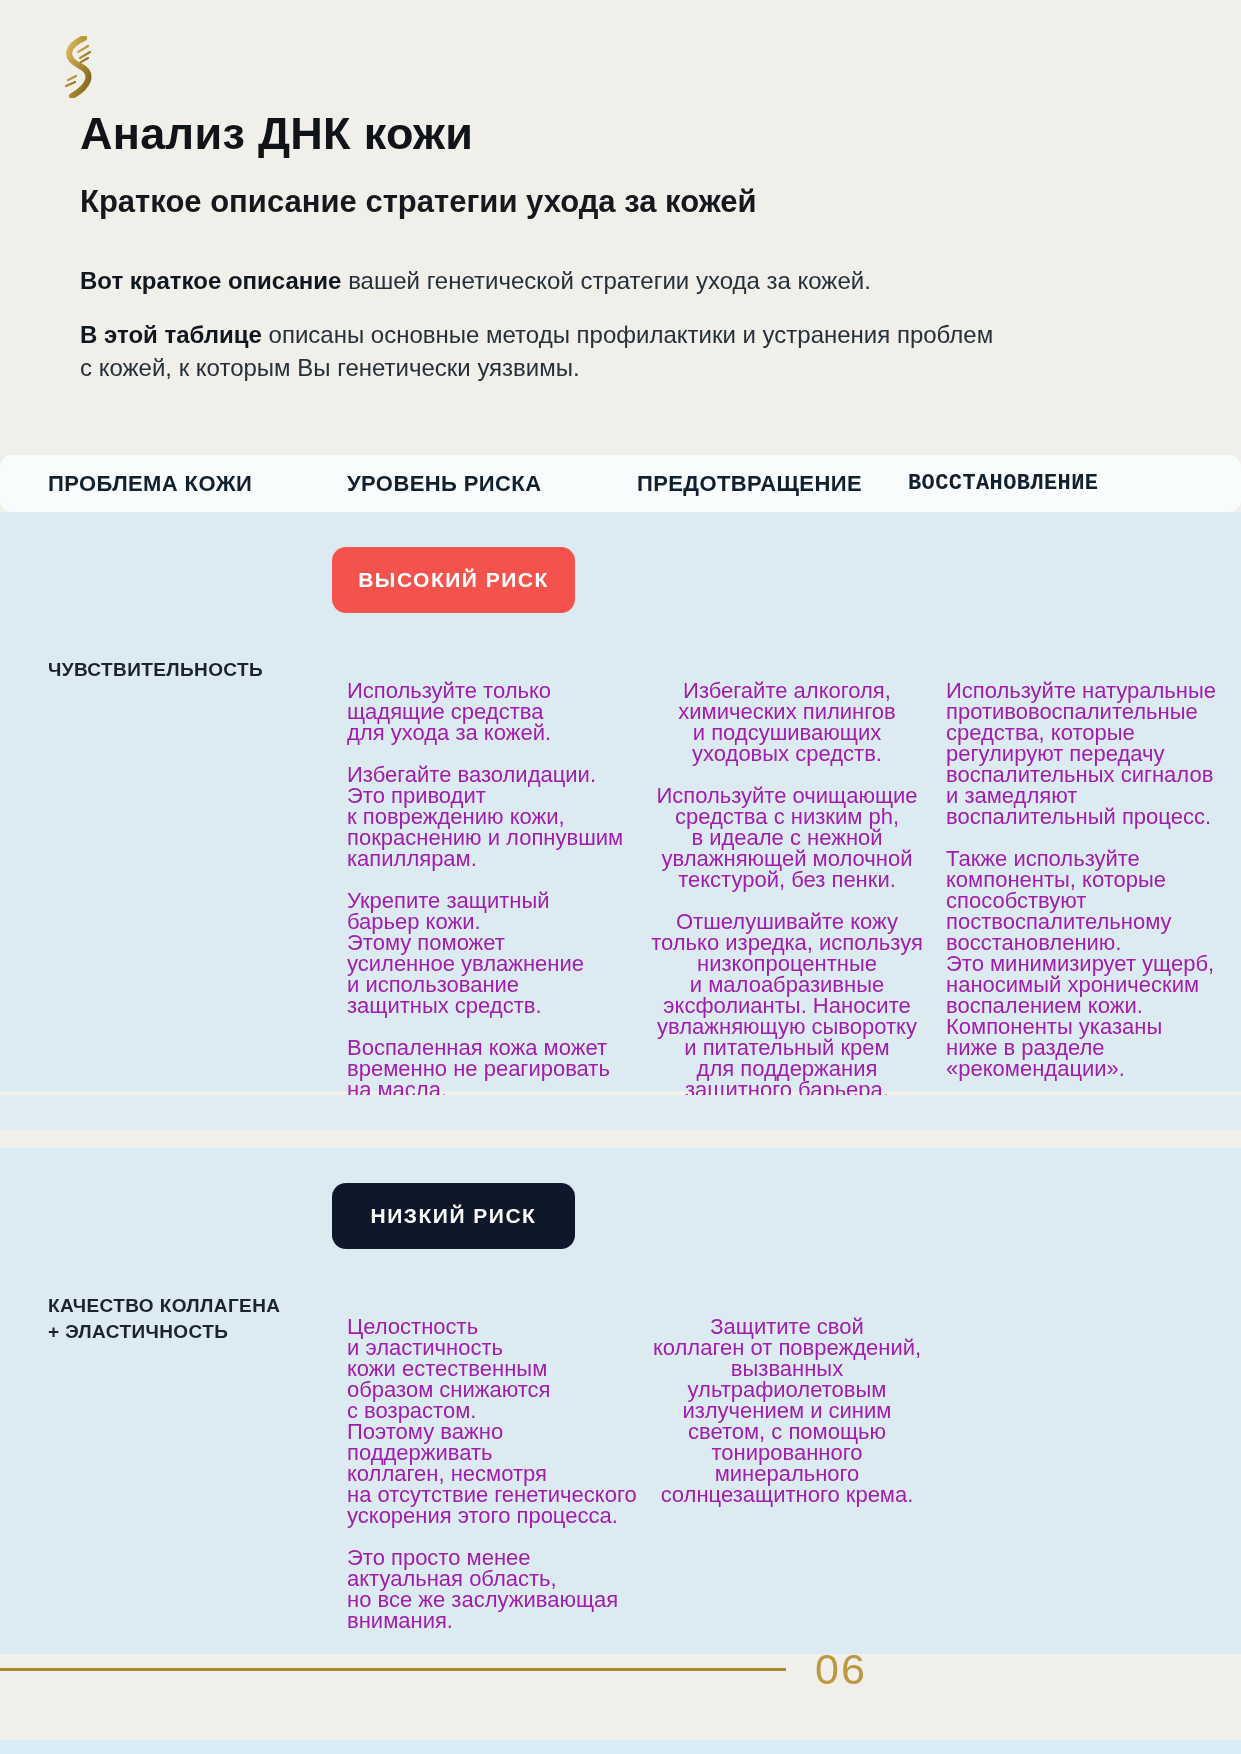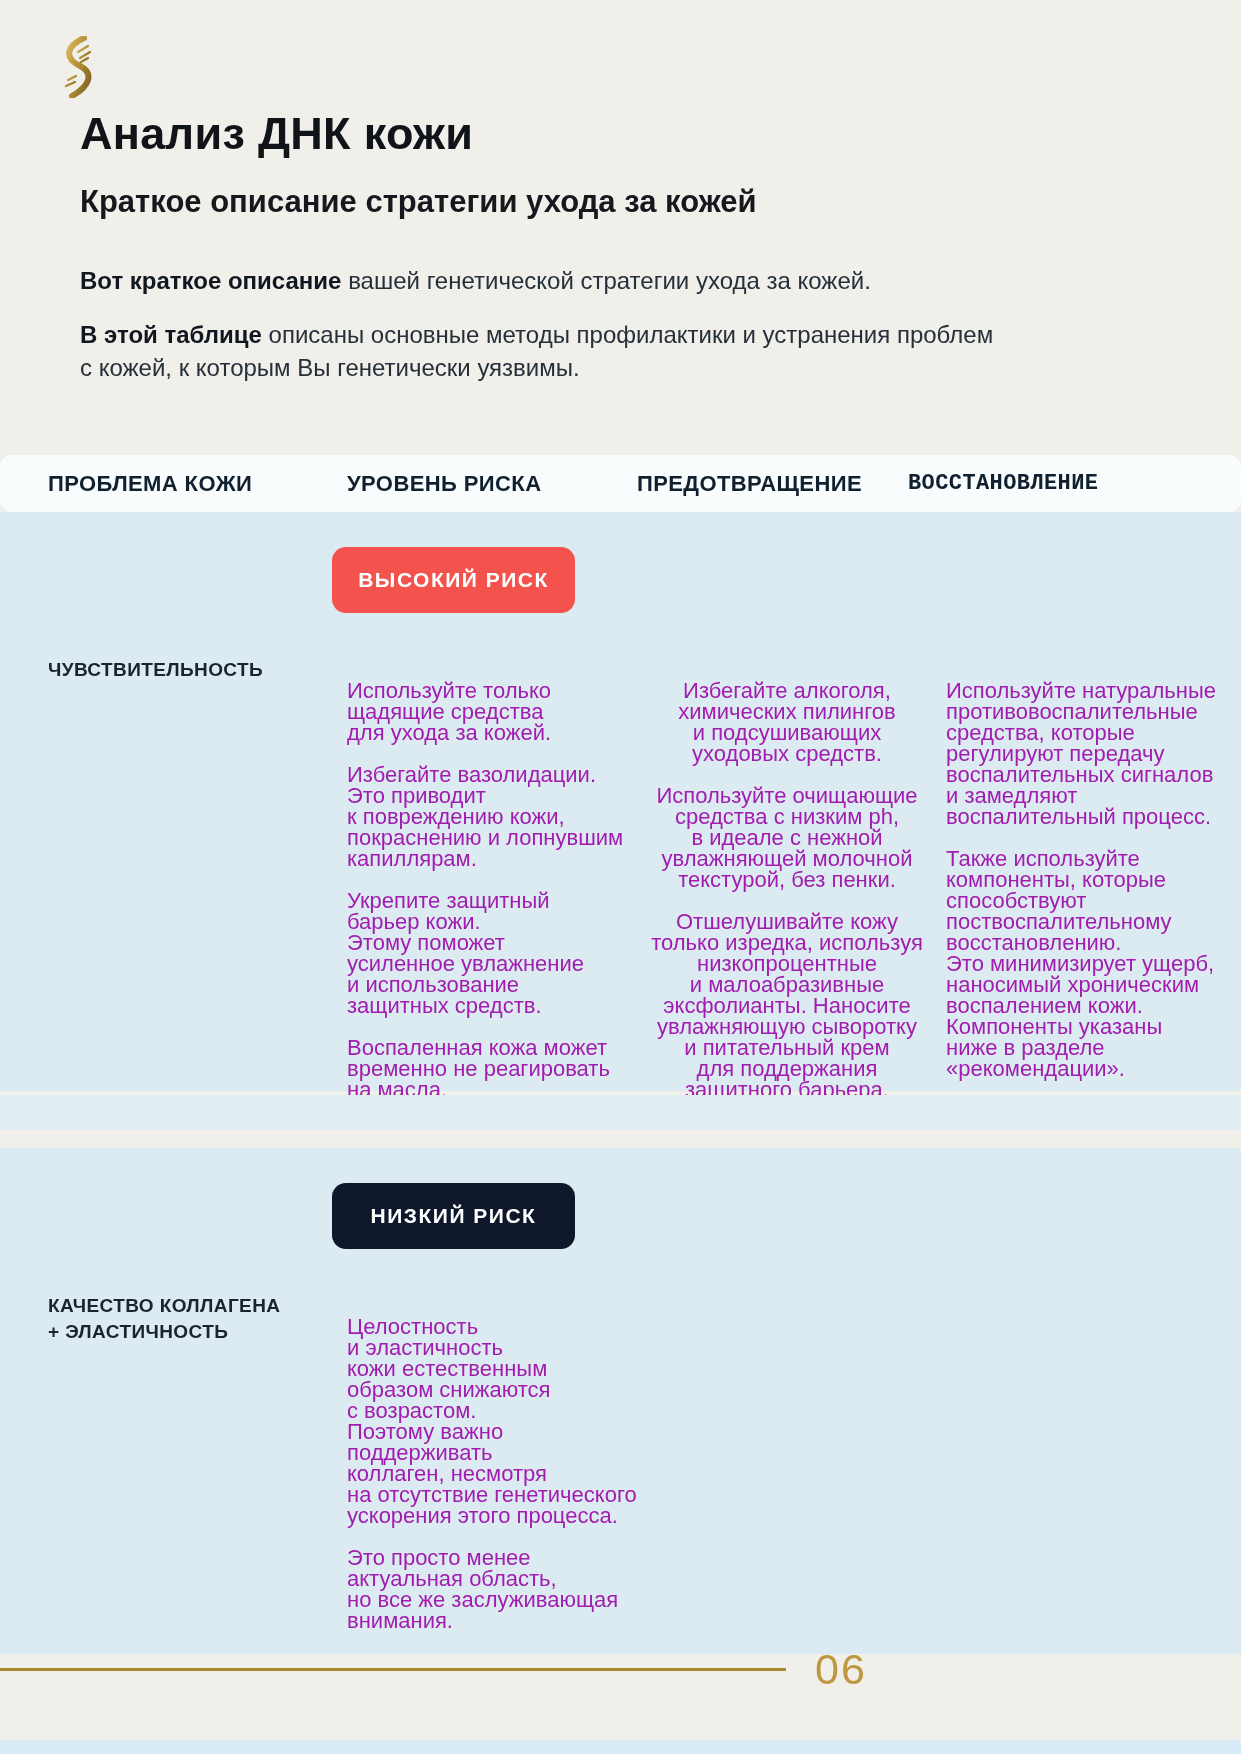--- a/index.html
+++ b/index.html
@@ -175,20 +175,29 @@
 Поэтому важно
 поддерживать
 коллаген, несмотря
 на отсутствие генетического
 ускорения этого процесса.</p>
         <p class="para">Это просто менее
 актуальная область,
 но все же заслуживающая
 внимания.</p>
       </div>
+    <div class="col colB">
+        <p class="para">Защитите свой
+коллаген от повреждений,
+вызванных ультрафиолетовым
+излучением и синим
+светом, с помощью
+тонированного минерального
+солнцезащитного крема.</p>
+      </div>
     <div class="col colC"></div>
   </section>
 
   <div class="footer-line"></div>
   <div class="page-number">06</div>
   <div class="bottom-strip"></div>
 
 </div>
 
 </body></html>

